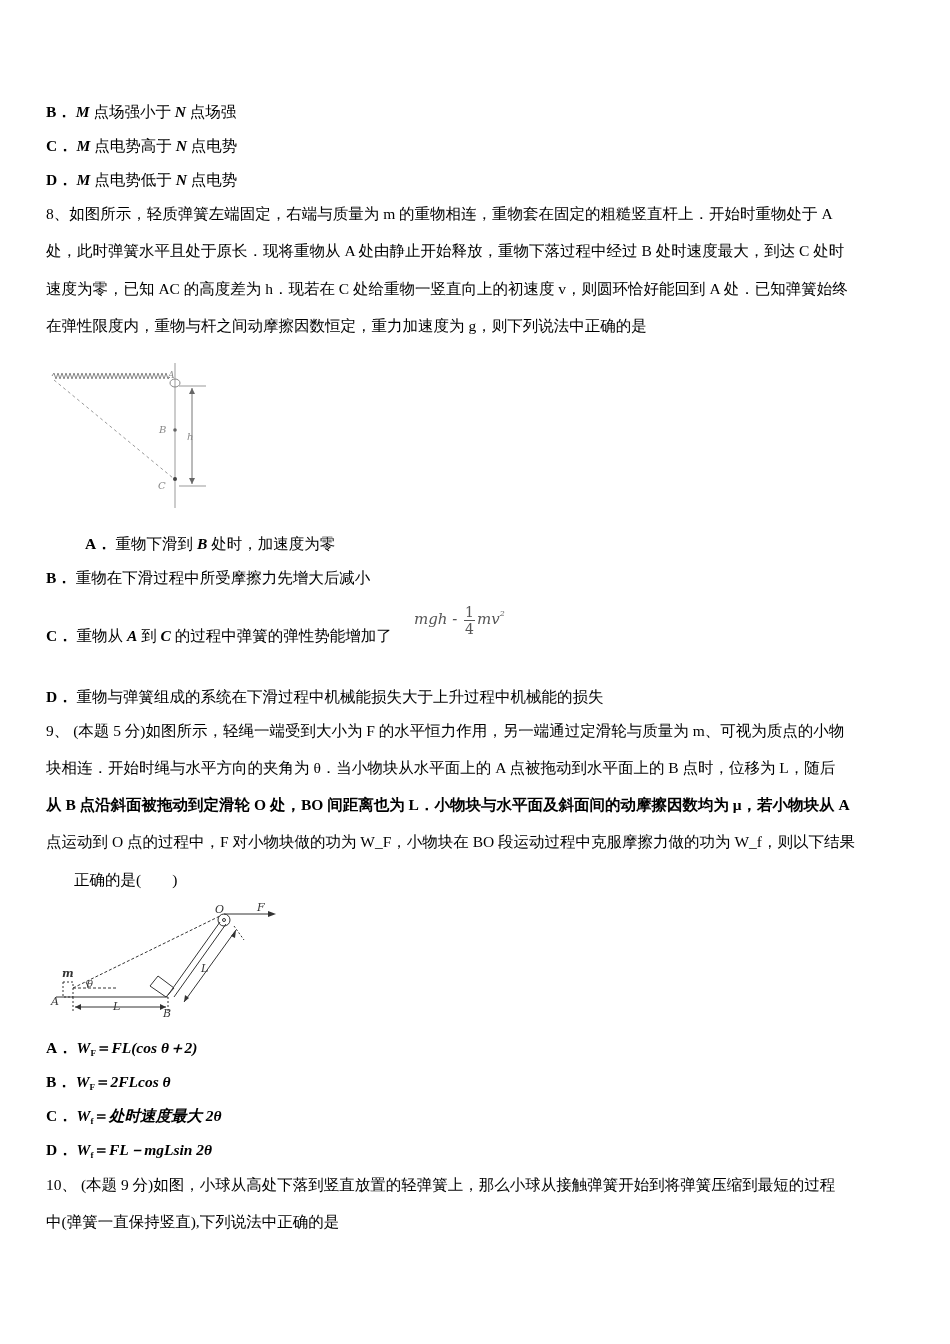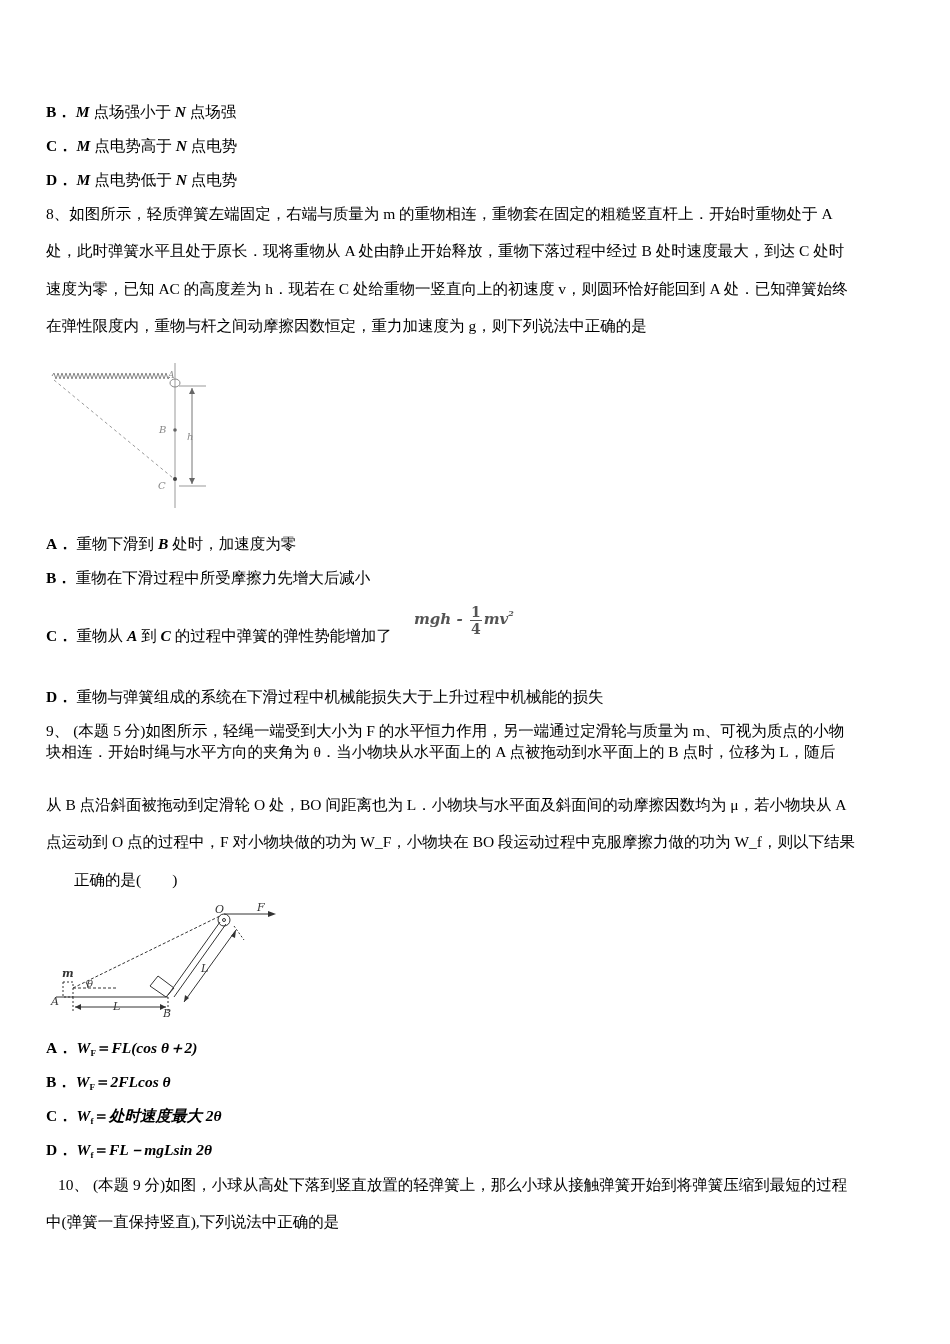--- a/index.html
+++ b/index.html
@@ -67,43 +67,43 @@
   <polygon points="145,36 151,36 148,30" fill="#666"></polygon>
   <polygon points="145,120 151,120 148,126" fill="#666"></polygon>
   <circle cx="131" cy="72" r="1.8" fill="#666"></circle>
   <circle cx="131" cy="121" r="2" fill="#444"></circle>
   <text x="124" y="20" font-size="9" fill="#888" font-style="italic" font-family="DejaVu Serif, serif">A</text>
   <text x="115" y="75" font-size="10" fill="#888" font-style="italic" font-family="DejaVu Serif, serif">B</text>
   <text x="114" y="131" font-size="10" fill="#888" font-style="italic" font-family="DejaVu Serif, serif">C</text>
   <text x="143" y="82" font-size="10" fill="#888" font-style="italic" font-family="DejaVu Serif, serif">h</text>
 </svg>
 
-<div class="line" style="top:534px;">
+<div class="line" style="top:534px;margin-left:39px;">
   <span class="opt-letter">A．</span>
   <span>重物下滑到 </span><span class="bi">B</span><span> 处时，加速度为零</span>
 </div>
 <div class="line" style="top:568px;">
   <span class="opt-letter">B．</span>
   <span>重物在下滑过程中所受摩擦力先增大后减小</span>
 </div>
 <div class="line" style="top:626px;">
   <span class="opt-letter">C．</span>
   <span>重物从 </span><span class="bi">A</span><span> 到 </span><span class="bi">C</span><span> 的过程中弹簧的弹性势能增加了</span>
 </div>
-<div style="position:absolute; left:414px; top:604px; white-space:nowrap;font-weight:bold;">
+<div style="position:absolute; left:414px; top:604px; white-space:nowrap;">
   <span class="formula">mgh - </span><span class="frac"><span class="num">1</span><span class="den">4</span></span><span class="formula">mv</span><span class="formula sup">2</span>
 </div>
 <div class="line" style="top:687px;">
   <span class="opt-letter">D．</span>
   <span>重物与弹簧组成的系统在下滑过程中机械能损失大于上升过程中机械能的损失</span>
 </div>
 
 <div class="line" style="top:721px;">9、 (本题 5 分)如图所示，轻绳一端受到大小为 F 的水平恒力作用，另一端通过定滑轮与质量为 m、可视为质点的小物</div>
-<div class="line" style="top:742px;">块相连．开始时绳与水平方向的夹角为 θ．当小物块从水平面上的 A 点被拖动到水平面上的 B 点时，位移为 L，随后</div>
-<div class="line" style="top:795px;">从 B 点沿斜面被拖动到定滑轮 O 处，BO 间距离也为 L．小物块与水平面及斜面间的动摩擦因数均为 μ，若小物块从 A</div>
+<div class="line" style="top:758px;">块相连．开始时绳与水平方向的夹角为 θ．当小物块从水平面上的 A 点被拖动到水平面上的 B 点时，位移为 L，随后</div>
+<div class="line" style="top:795px;font-weight:bold;">从 B 点沿斜面被拖动到定滑轮 O 处，BO 间距离也为 L．小物块与水平面及斜面间的动摩擦因数均为 μ，若小物块从 A</div>
 <div class="line" style="top:832px;">点运动到 O 点的过程中，F 对小物块做的功为 W_F，小物块在 BO 段运动过程中克服摩擦力做的功为 W_f，则以下结果</div>
 <div class="line" style="top:870px;margin-left:28px;">正确的是(　　)</div>
 
 <svg class="fig" style="left:48px; top:900px;" width="240" height="122" viewBox="0 0 240 122">
   <g stroke="#333" fill="none" stroke-width="1">
 
     <line x1="8" y1="97" x2="120" y2="97"></line>
 
     <rect x="15" y="82" width="10" height="15" stroke-dasharray="2,2"></rect>
 
@@ -158,14 +158,14 @@
 </div>
 <div class="line" style="top:1106px;">
   <span class="opt-letter">C．</span>
   <span class="bi">W</span><span class="sub b">f</span><span class="b">＝</span><span class="bi">处时速度最大 2θ</span>
 </div>
 <div class="line" style="top:1140px;">
   <span class="opt-letter">D．</span>
   <span class="bi">W</span><span class="sub b">f</span><span class="b">＝</span><span class="bi">FL－mgLsin 2θ</span>
 </div>
 
-<div class="line" style="top:1175px;margin-left:12px;">10、 (本题 9 分)如图，小球从高处下落到竖直放置的轻弹簧上，那么小球从接触弹簧开始到将弹簧压缩到最短的过程</div>
+<div class="line" style="top:1175px;">10、 (本题 9 分)如图，小球从高处下落到竖直放置的轻弹簧上，那么小球从接触弹簧开始到将弹簧压缩到最短的过程</div>
 <div class="line" style="top:1212px;">中(弹簧一直保持竖直),下列说法中正确的是</div>
 
 </body></html>

